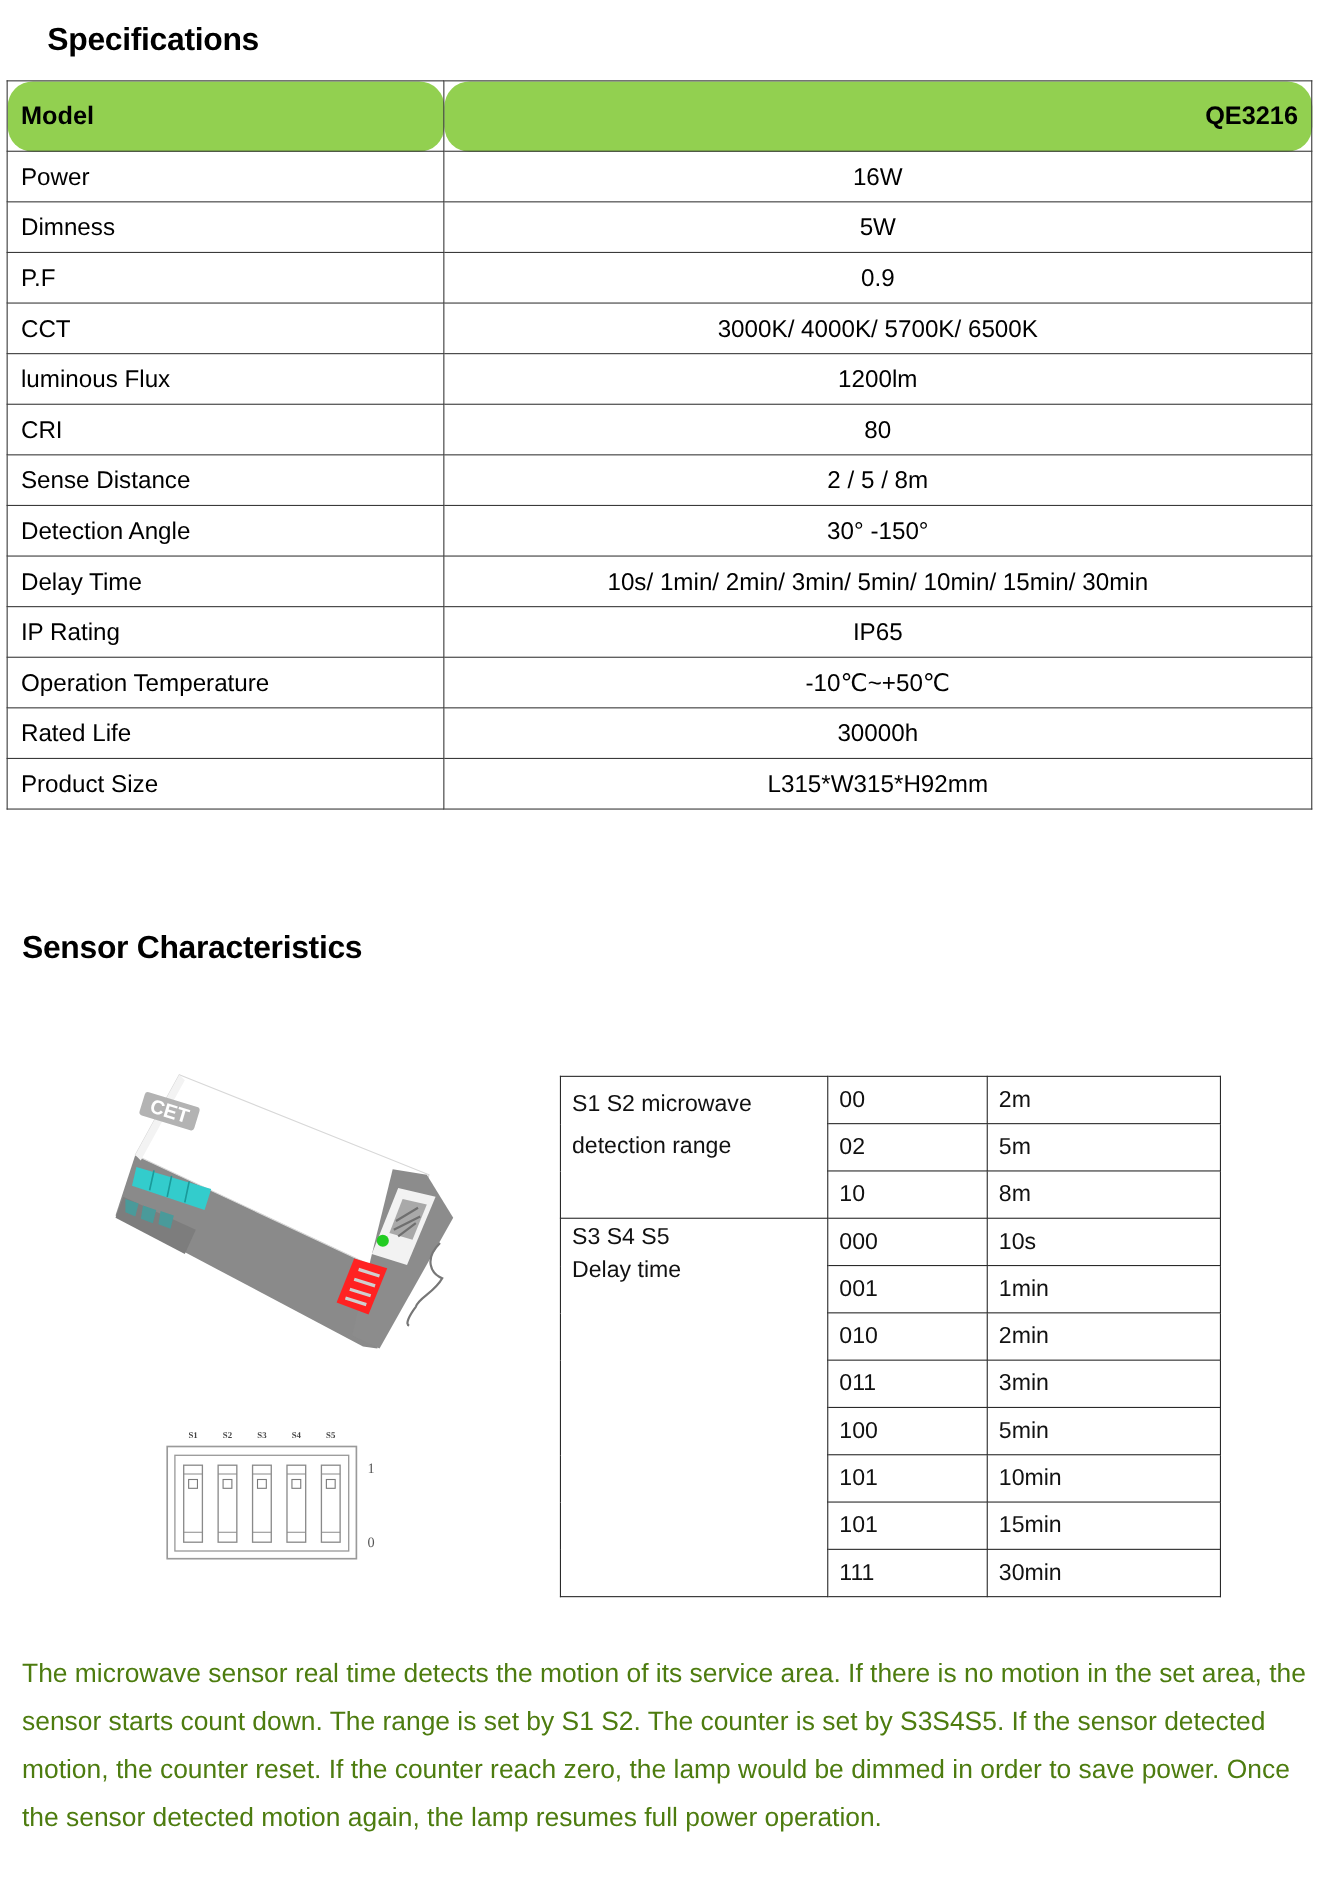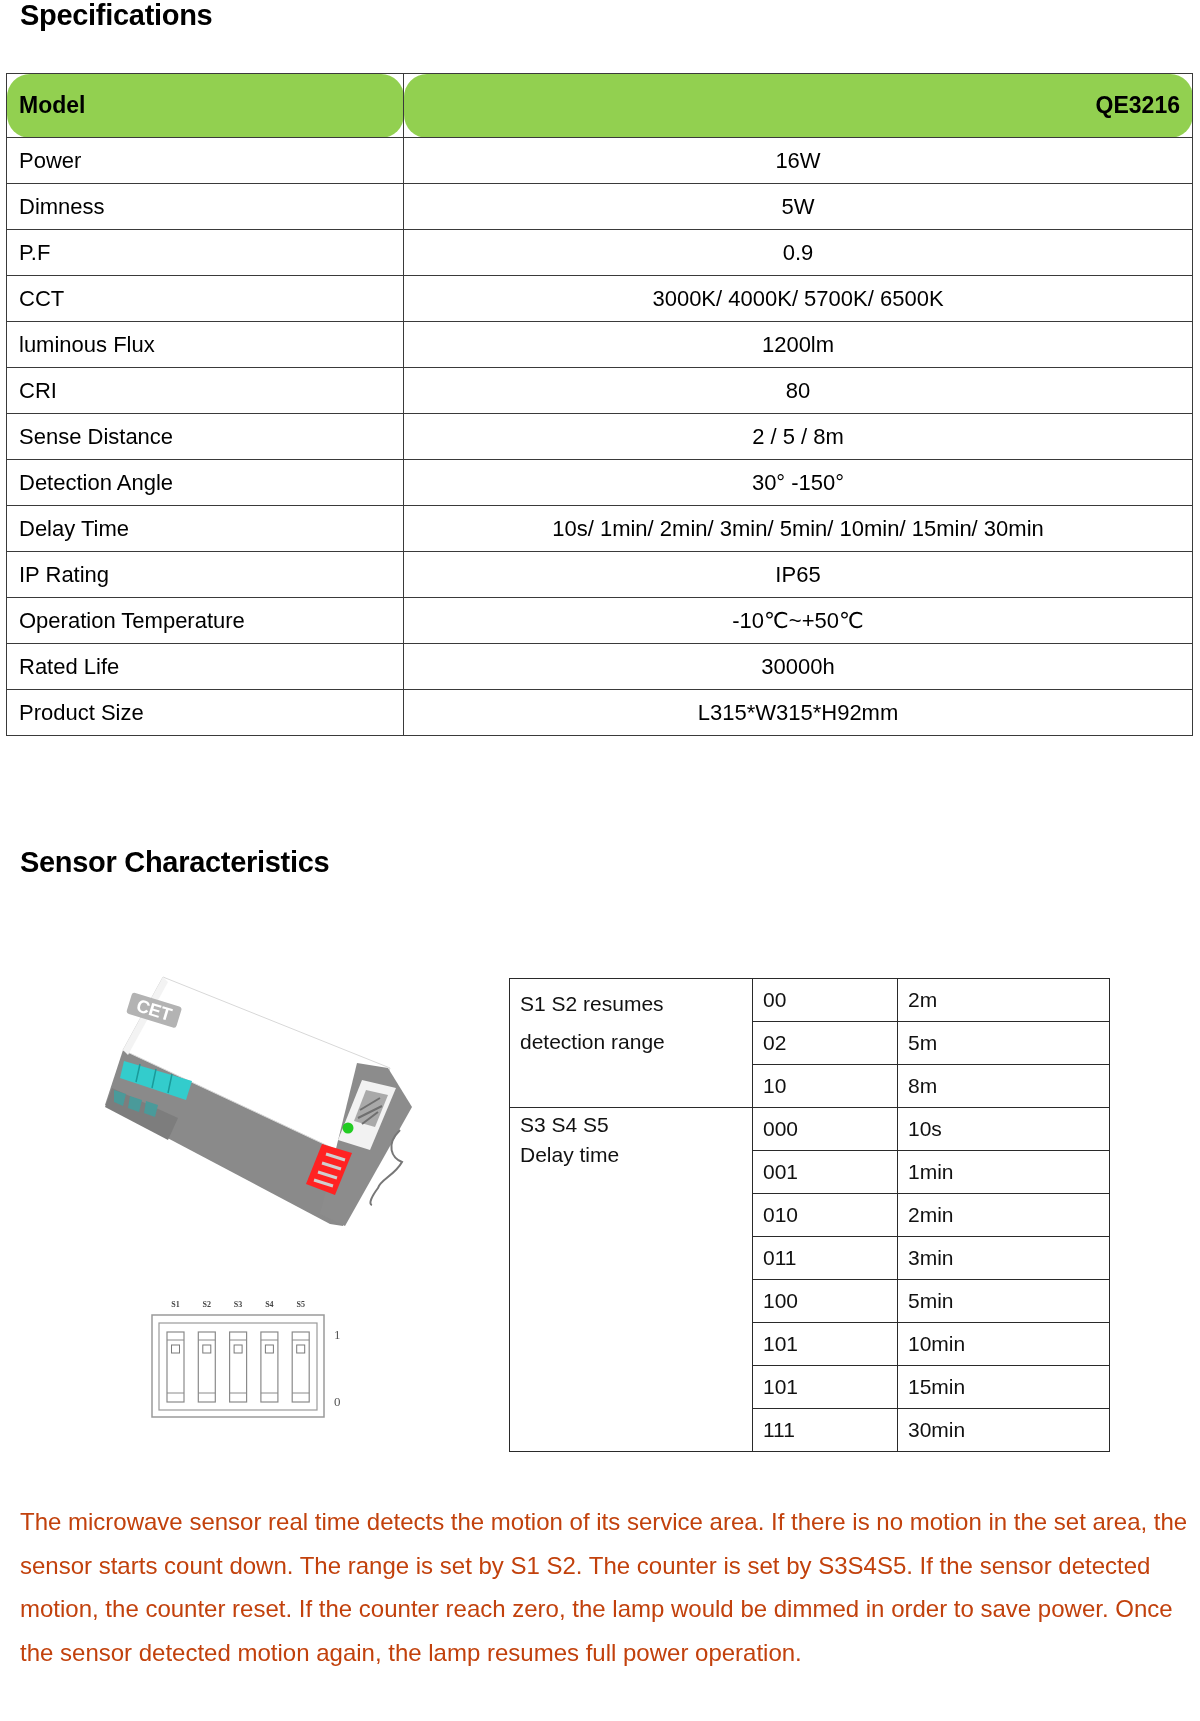--- a/index.html
+++ b/index.html
@@ -4,21 +4,21 @@
 <style>
   html, body { margin: 0; padding: 0; background: #ffffff; }
   body {
     width: 1200px; height: 1721px; position: relative; overflow: hidden;
     font-family: "Liberation Sans", "DejaVu Sans", sans-serif; color: #000;
   }
   .h1 {
     position: absolute; left: 20px; font-weight: bold; font-size: 29px;
     letter-spacing: -0.3px; margin: 0; line-height: 1;
   }
-  #title-spec { top: 1px; }
+  #title-spec { top: 22px; margin-left: 23px; }
   #title-sensor { top: 848px; }
 
   
   table.spec {
     position: absolute; left: 6px; top: 73px; width: 1187px;
     border-collapse: collapse; table-layout: fixed;
   }
   table.spec td {
     border: 1.5px solid #3a3a3a; height: 45px; padding: 0 12px;
     font-size: 22px; vertical-align: middle; white-space: nowrap;
@@ -46,21 +46,21 @@
   table.sensor td.code { width: 124px; }
 
   .group-line { display: block; }
 
   
   #device { position: absolute; left: 95px; top: 965px; width: 330px; height: 270px; }
   #dip { position: absolute; left: 145px; top: 1290px; width: 210px; height: 140px; }
 
   p.desc {
     position: absolute; left: 20px; top: 1500px; width: 1170px; margin: 0;
-    font-size: 24px; line-height: 43.5px; color: #c2410c;
+    font-size: 24px; line-height: 43.5px; color: #4d7c0f;
   }
 </style>
 </head>
 <body>
 
 <h1 class="h1" id="title-spec">Specifications</h1>
 
 <table class="spec">
   <tbody id="spec-body">
     <tr class="head">
@@ -202,21 +202,21 @@
     <text x="206.8" y="1307" text-anchor="middle" font-family="Liberation Serif, serif" font-size="8" font-weight="bold" fill="#444">S2</text>
     <text x="238.1" y="1307" text-anchor="middle" font-family="Liberation Serif, serif" font-size="8" font-weight="bold" fill="#444">S3</text>
     <text x="269.4" y="1307" text-anchor="middle" font-family="Liberation Serif, serif" font-size="8" font-weight="bold" fill="#444">S4</text>
     <text x="300.7" y="1307" text-anchor="middle" font-family="Liberation Serif, serif" font-size="8" font-weight="bold" fill="#444">S5</text>
   </svg>
 
 <table class="sensor">
   <tbody id="sensor-body">
       <tr>
         <td class="group" rowspan="3">
-          <span class="group-line">S1 S2 resumes</span>
+          <span class="group-line">S1 S2 microwave</span>
           <span class="group-line">detection range</span>
         </td>
         <td class="code">00</td>
         <td>2m</td>
       </tr>
       <tr>
         <td class="code">02</td>
         <td>5m</td>
       </tr>
       <tr>

